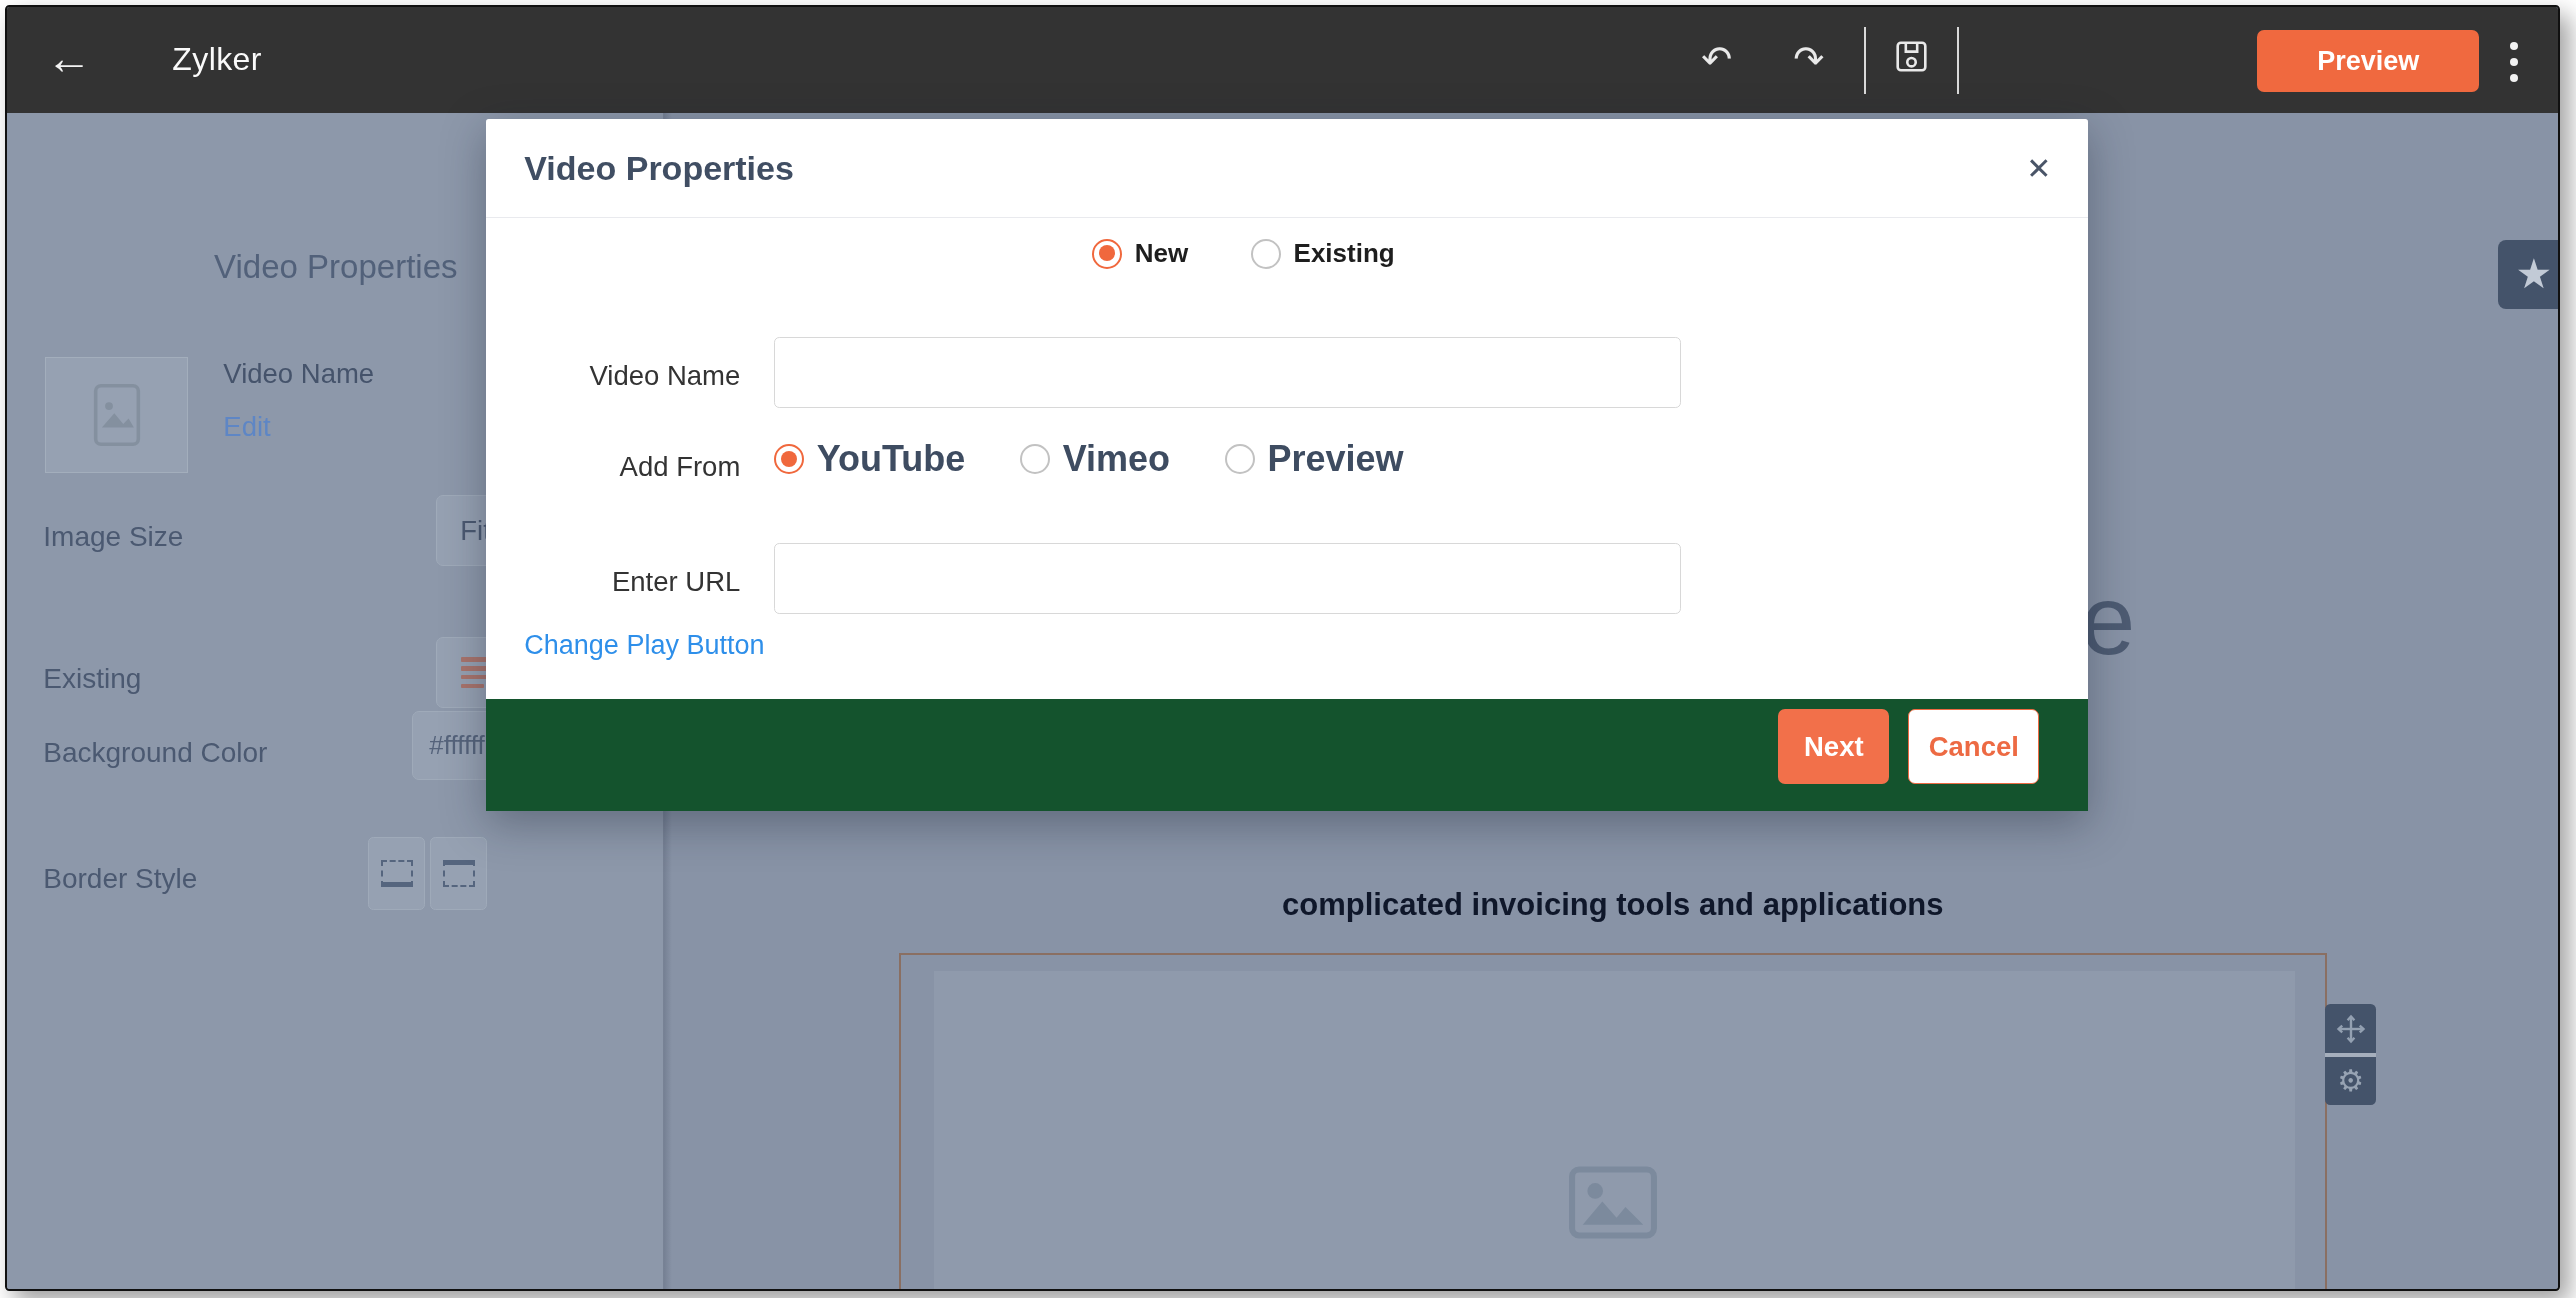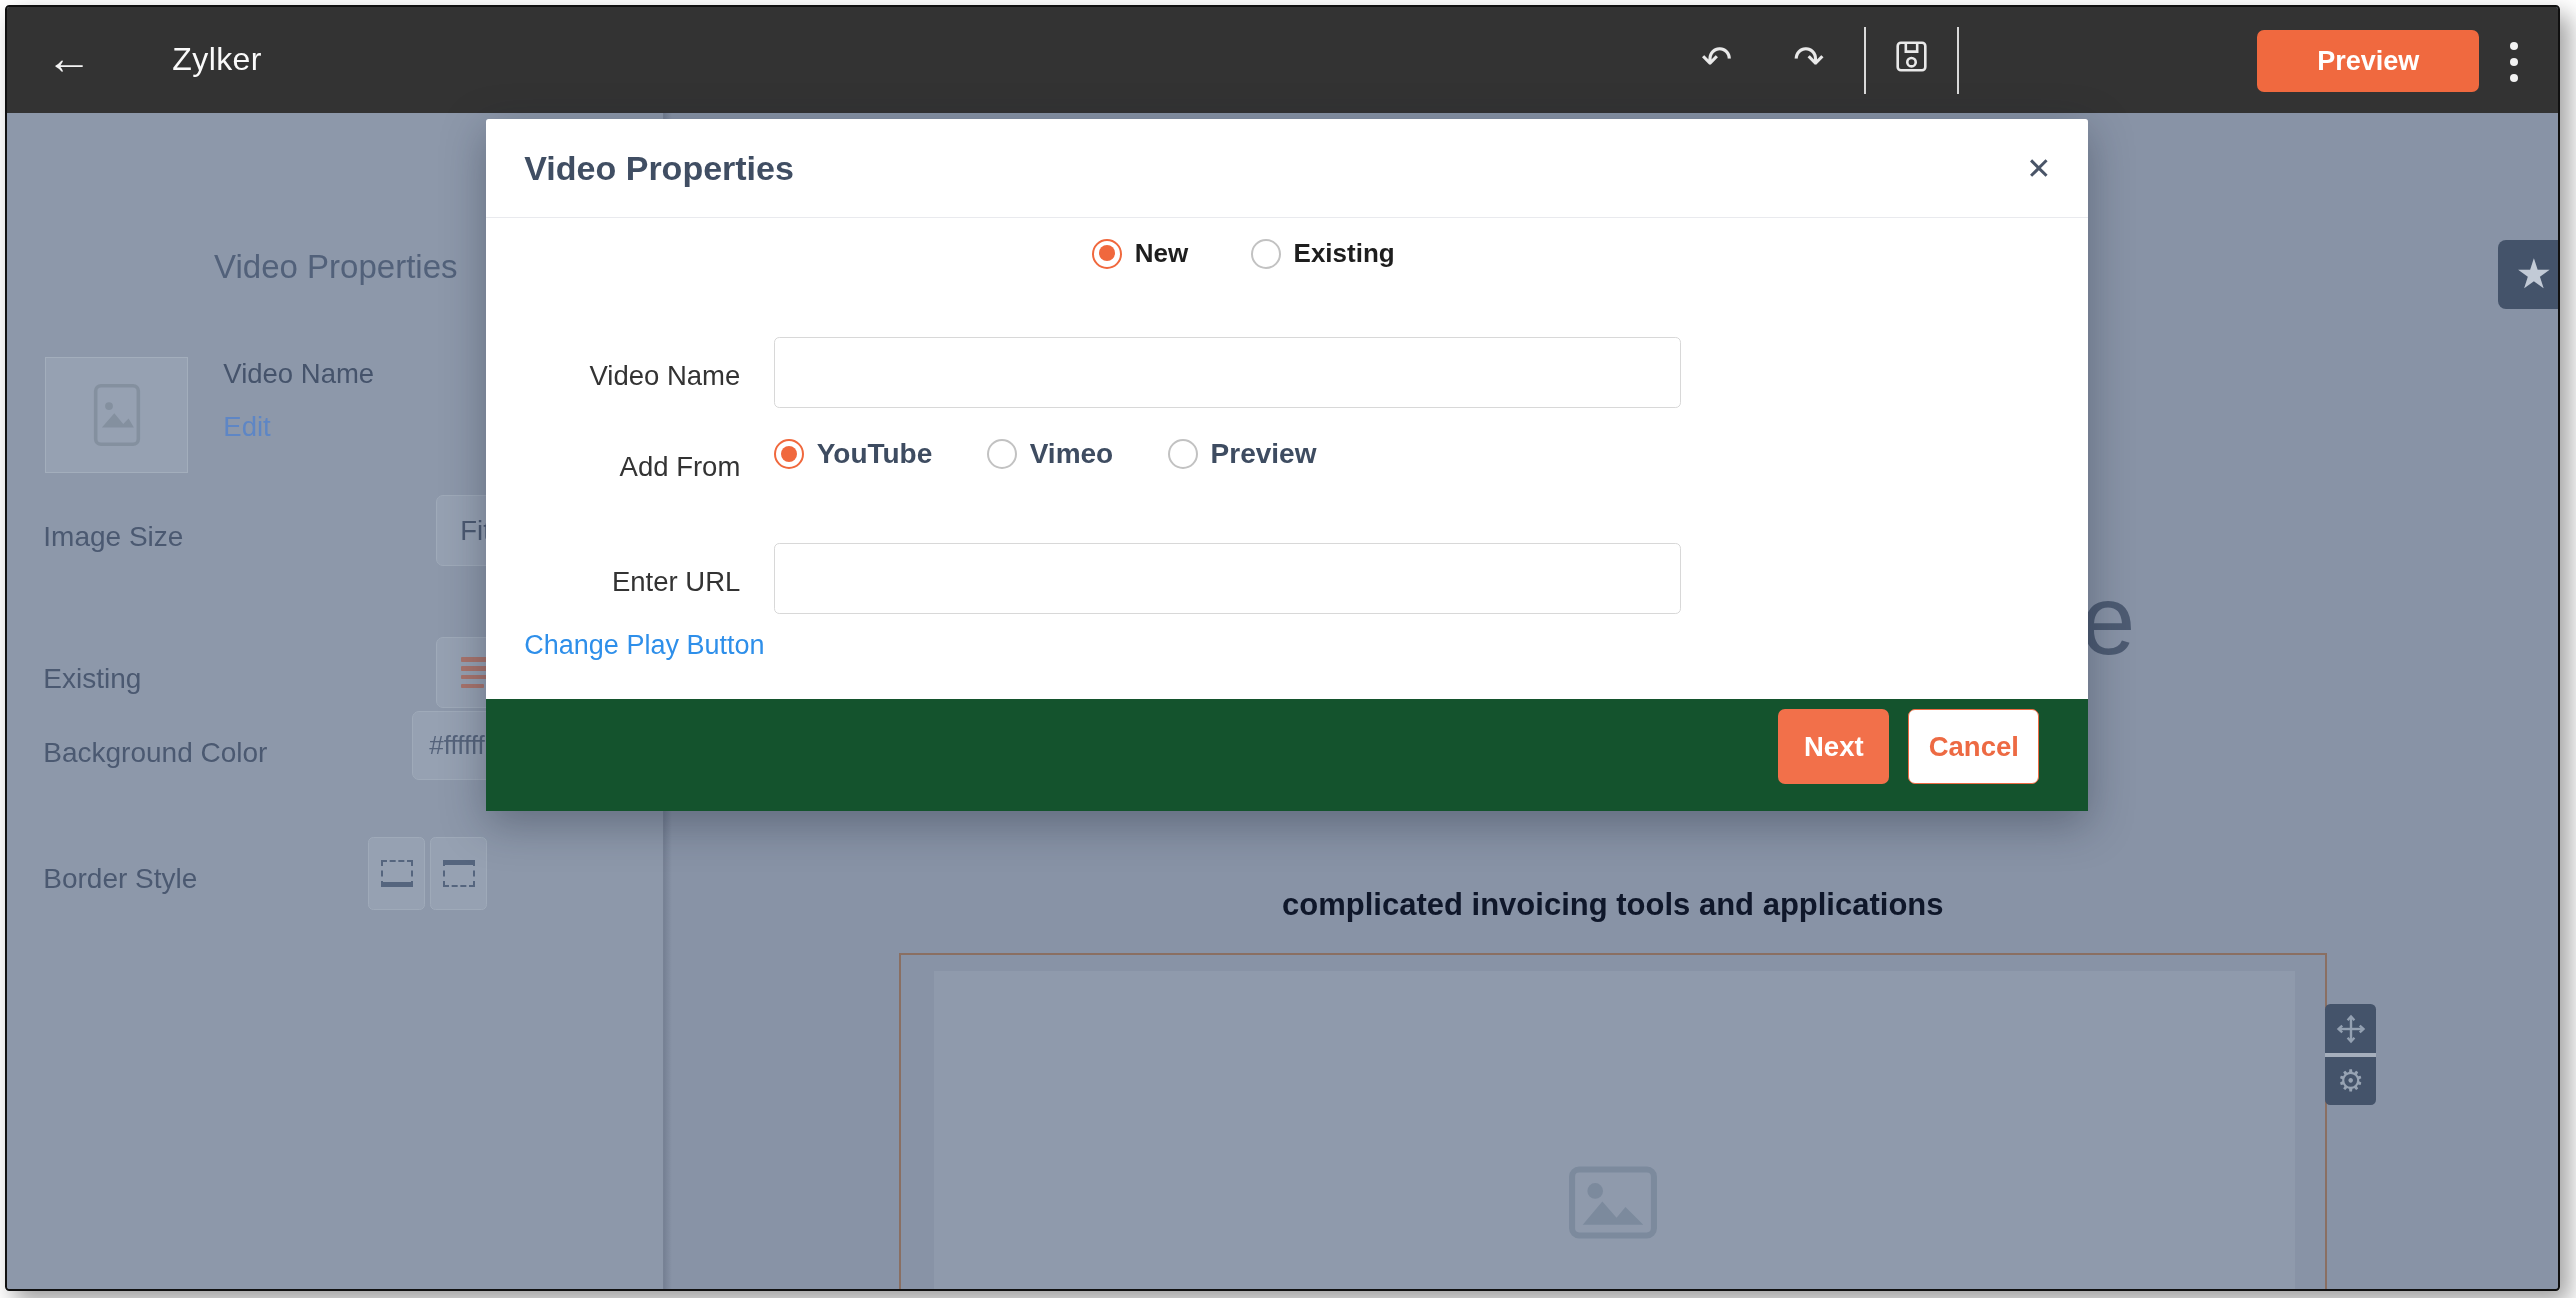--- a/index.html
+++ b/index.html
@@ -94,21 +94,21 @@
   .field-label { position:absolute; left:0; width:254px; text-align:right; font-size:27.5px; color:#333333; }
   .lbl-videoname { top:241px; }
   .lbl-addfrom  { top:332px; }
   .lbl-url      { top:447px; }
   .txt-input { position:absolute; left:288px; width:907px; height:71px; border:1.8px solid #D8D8D8;
                border-radius:5.3px; background:#fff; font-size:26px; color:#333; padding:0 18px; outline:none; }
   .inp-videoname { top:218px; }
   .inp-url { top:424px; }
 
   .src-row { position:absolute; left:288px; top:319px; display:flex; align-items:center; gap:55px; }
-  .src-row .opt-label { font-size:28px; font-weight:600; color:#3E4C61; }
+  .src-row .opt-label { font-size:36px; font-weight:600; color:#3E4C61; }
 
   .change-play { position:absolute; left:38px; top:511px; font-size:27px; color:#2E8FEA; cursor:pointer; }
 
   .modal-footer { position:absolute; left:0; top:580px; width:100%; height:112px; background:#14532d; }
   .m-btn { position:absolute; top:9.8px; height:75px; border-radius:7px; font-size:27.5px; font-weight:600;
            display:flex; align-items:center; justify-content:center; cursor:pointer; }
   .m-next { left:1292px; width:111px; background:#F2704A; color:#ffffff; }
   .m-cancel { left:1422px; width:131px; background:#ffffff; color:#ED6A43; border:1.8px solid #ED6A43; }
 </style>
 </head>

